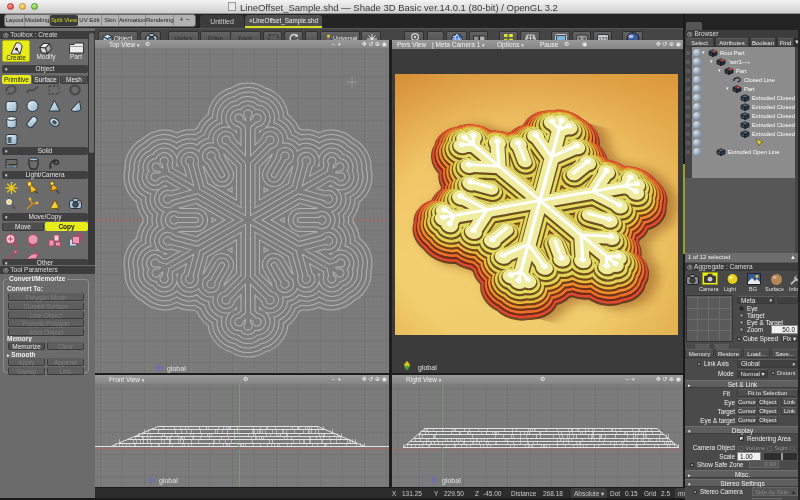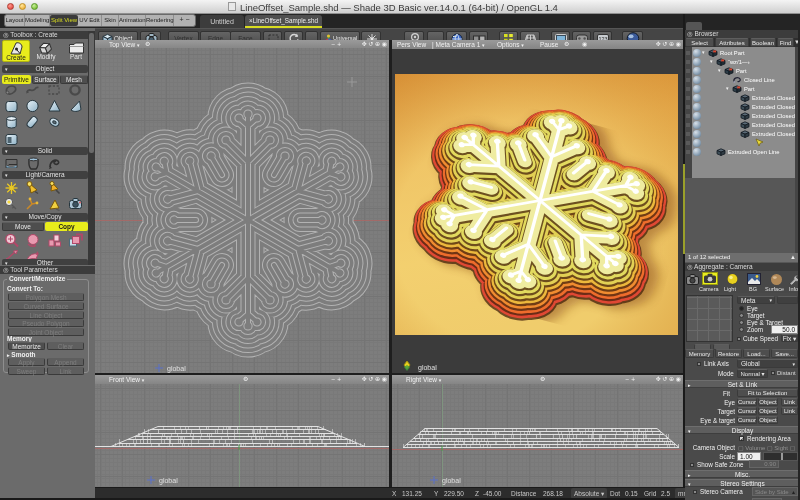--- a/index.html
+++ b/index.html
@@ -1,18 +1,18 @@
 <!DOCTYPE html>
 <html><head><meta charset="utf-8"><style>*{margin:0;padding:0;box-sizing:border-box}body{width:800px;height:500px;position:relative;overflow:hidden;background:#242424;font-family:"Liberation Sans",sans-serif;-webkit-font-smoothing:antialiased}.abs{position:absolute}svg{display:block}.hdr{position:absolute;background:linear-gradient(#9a9a9a,#858585);color:#f0f0f0;font-size:6.5px;line-height:9px;}.shdr{position:absolute;background:#404040;border-radius:2px;color:#e4e4e4;font-size:6.5px;text-align:center;line-height:8px}.btn{position:absolute;background:#4e4e4e;border:1px solid #3a3a3a;border-top-color:#5e5e5e;color:#e8e8e8;font-size:6.5px;text-align:center;border-radius:2px}.dis{color:#7e7e7e}.ybtn{background:#e8ec1c;color:#1a1a1a;border-color:#b8bc10}.tbtn{position:absolute;top:31px;height:14px;background:linear-gradient(#646464,#4e4e4e);border:1px solid #323232;border-radius:2px}.dot{position:absolute;right:1px;bottom:1px;width:2px;height:2px;background:#111;border-radius:1px}</style></head><body>
 <div class="abs" style="left:0;top:0;width:800px;height:14px;background:linear-gradient(#f4f4f4,#cfcfcf);border-bottom:1px solid #8f8f8f">
     <div class="abs" style="left:7px;top:3px;width:7px;height:7px;border-radius:4px;background:radial-gradient(circle at 35% 30%,#ff9a90,#ec5f55 60%,#c83a30);border:0.5px solid #b03a30"></div>
     <div class="abs" style="left:19px;top:3px;width:7px;height:7px;border-radius:4px;background:radial-gradient(circle at 35% 30%,#ffe9a0,#f5bf4f 60%,#d89a28);border:0.5px solid #c09028"></div>
     <div class="abs" style="left:31px;top:3px;width:7px;height:7px;border-radius:4px;background:radial-gradient(circle at 35% 30%,#c8f0a0,#8ecb4c 60%,#5ea828);border:0.5px solid #5a9828"></div>
     <div class="abs" style="left:228px;top:2px;width:8px;height:9px;background:#e8e8e8;border:1px solid #999"></div>
-    <div class="abs" style="left:240px;top:2px;width:560px;font-size:9.5px;color:#3a3a3a;white-space:nowrap">LineOffset_Sample.shd — Shade 3D Basic ver.14.0.1 (64-bit) / OpenGL 1.4</div>
+    <div class="abs" style="left:240px;top:2px;width:560px;font-size:9.5px;color:#3a3a3a;white-space:nowrap">LineOffset_Sample.shd — Shade 3D Basic ver.14.0.1 (80-bit) / OpenGL 3.2</div>
   </div>
 <div class="abs" style="left:4px;top:14px;width:192px;height:13px;background:#b2b2b2;border-radius:3px;border:1px solid #6a6a6a;overflow:hidden">
     <div class="abs" style="left:0px;top:0;width:20px;height:11px;font-size:6px;text-align:center;line-height:11px;white-space:nowrap;color:#1e1e1e;border-right:1px solid #8e8e8e;">Layout</div>
     <div class="abs" style="left:20px;top:0;width:25px;height:11px;font-size:6px;text-align:center;line-height:11px;white-space:nowrap;color:#1e1e1e;border-right:1px solid #8e8e8e;">Modeling</div>
     <div class="abs" style="left:45px;top:0;width:28px;height:11px;font-size:6px;text-align:center;line-height:11px;white-space:nowrap;background:#3a3a3a;color:#d8dc20;border-radius:2px;">Split View</div>
     <div class="abs" style="left:73px;top:0;width:24px;height:11px;font-size:6px;text-align:center;line-height:11px;white-space:nowrap;color:#1e1e1e;border-right:1px solid #8e8e8e;">UV Edit</div>
     <div class="abs" style="left:97px;top:0;width:17px;height:11px;font-size:6px;text-align:center;line-height:11px;white-space:nowrap;color:#1e1e1e;border-right:1px solid #8e8e8e;">Skin</div>
     <div class="abs" style="left:114px;top:0;width:27px;height:11px;font-size:6px;text-align:center;line-height:11px;white-space:nowrap;color:#1e1e1e;border-right:1px solid #8e8e8e;">Animation</div>
     <div class="abs" style="left:141px;top:0;width:28px;height:11px;font-size:6px;text-align:center;line-height:11px;white-space:nowrap;color:#1e1e1e;border-right:1px solid #8e8e8e;">Rendering</div>
     <div class="abs" style="left:169px;top:0;width:21px;height:11px;font-size:7px;color:#2a2a2a;text-align:center;line-height:10px">+ −</div>

